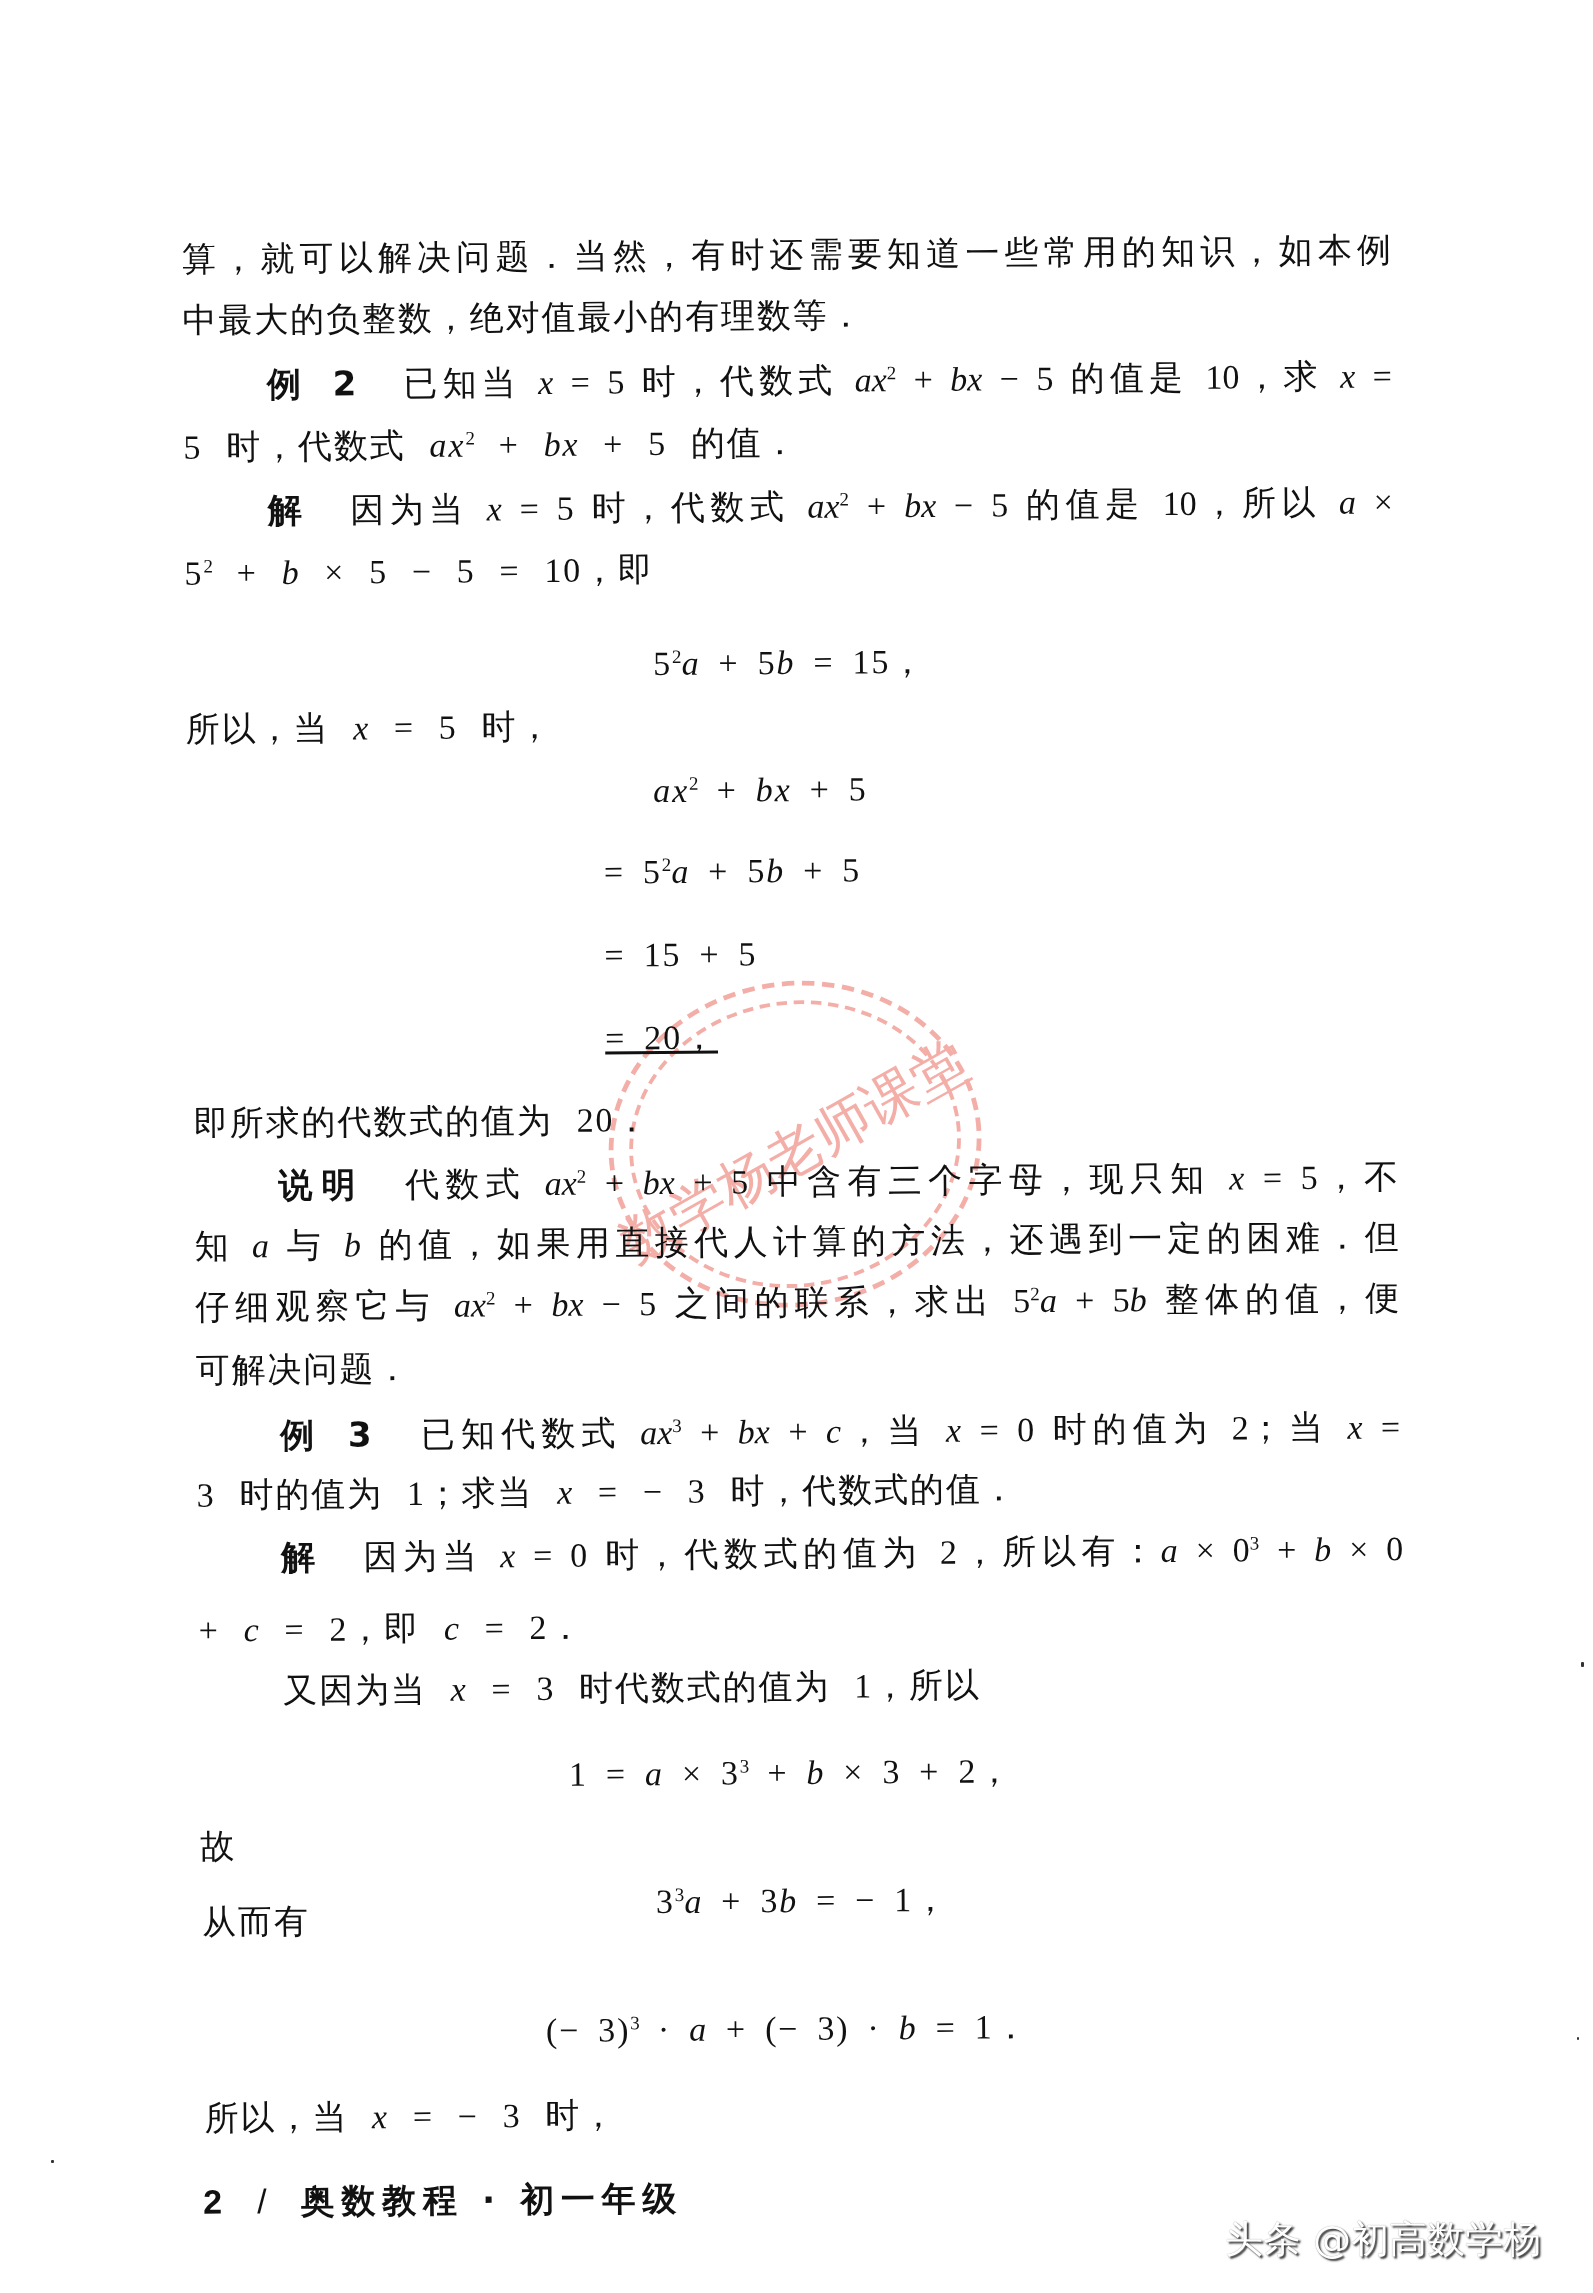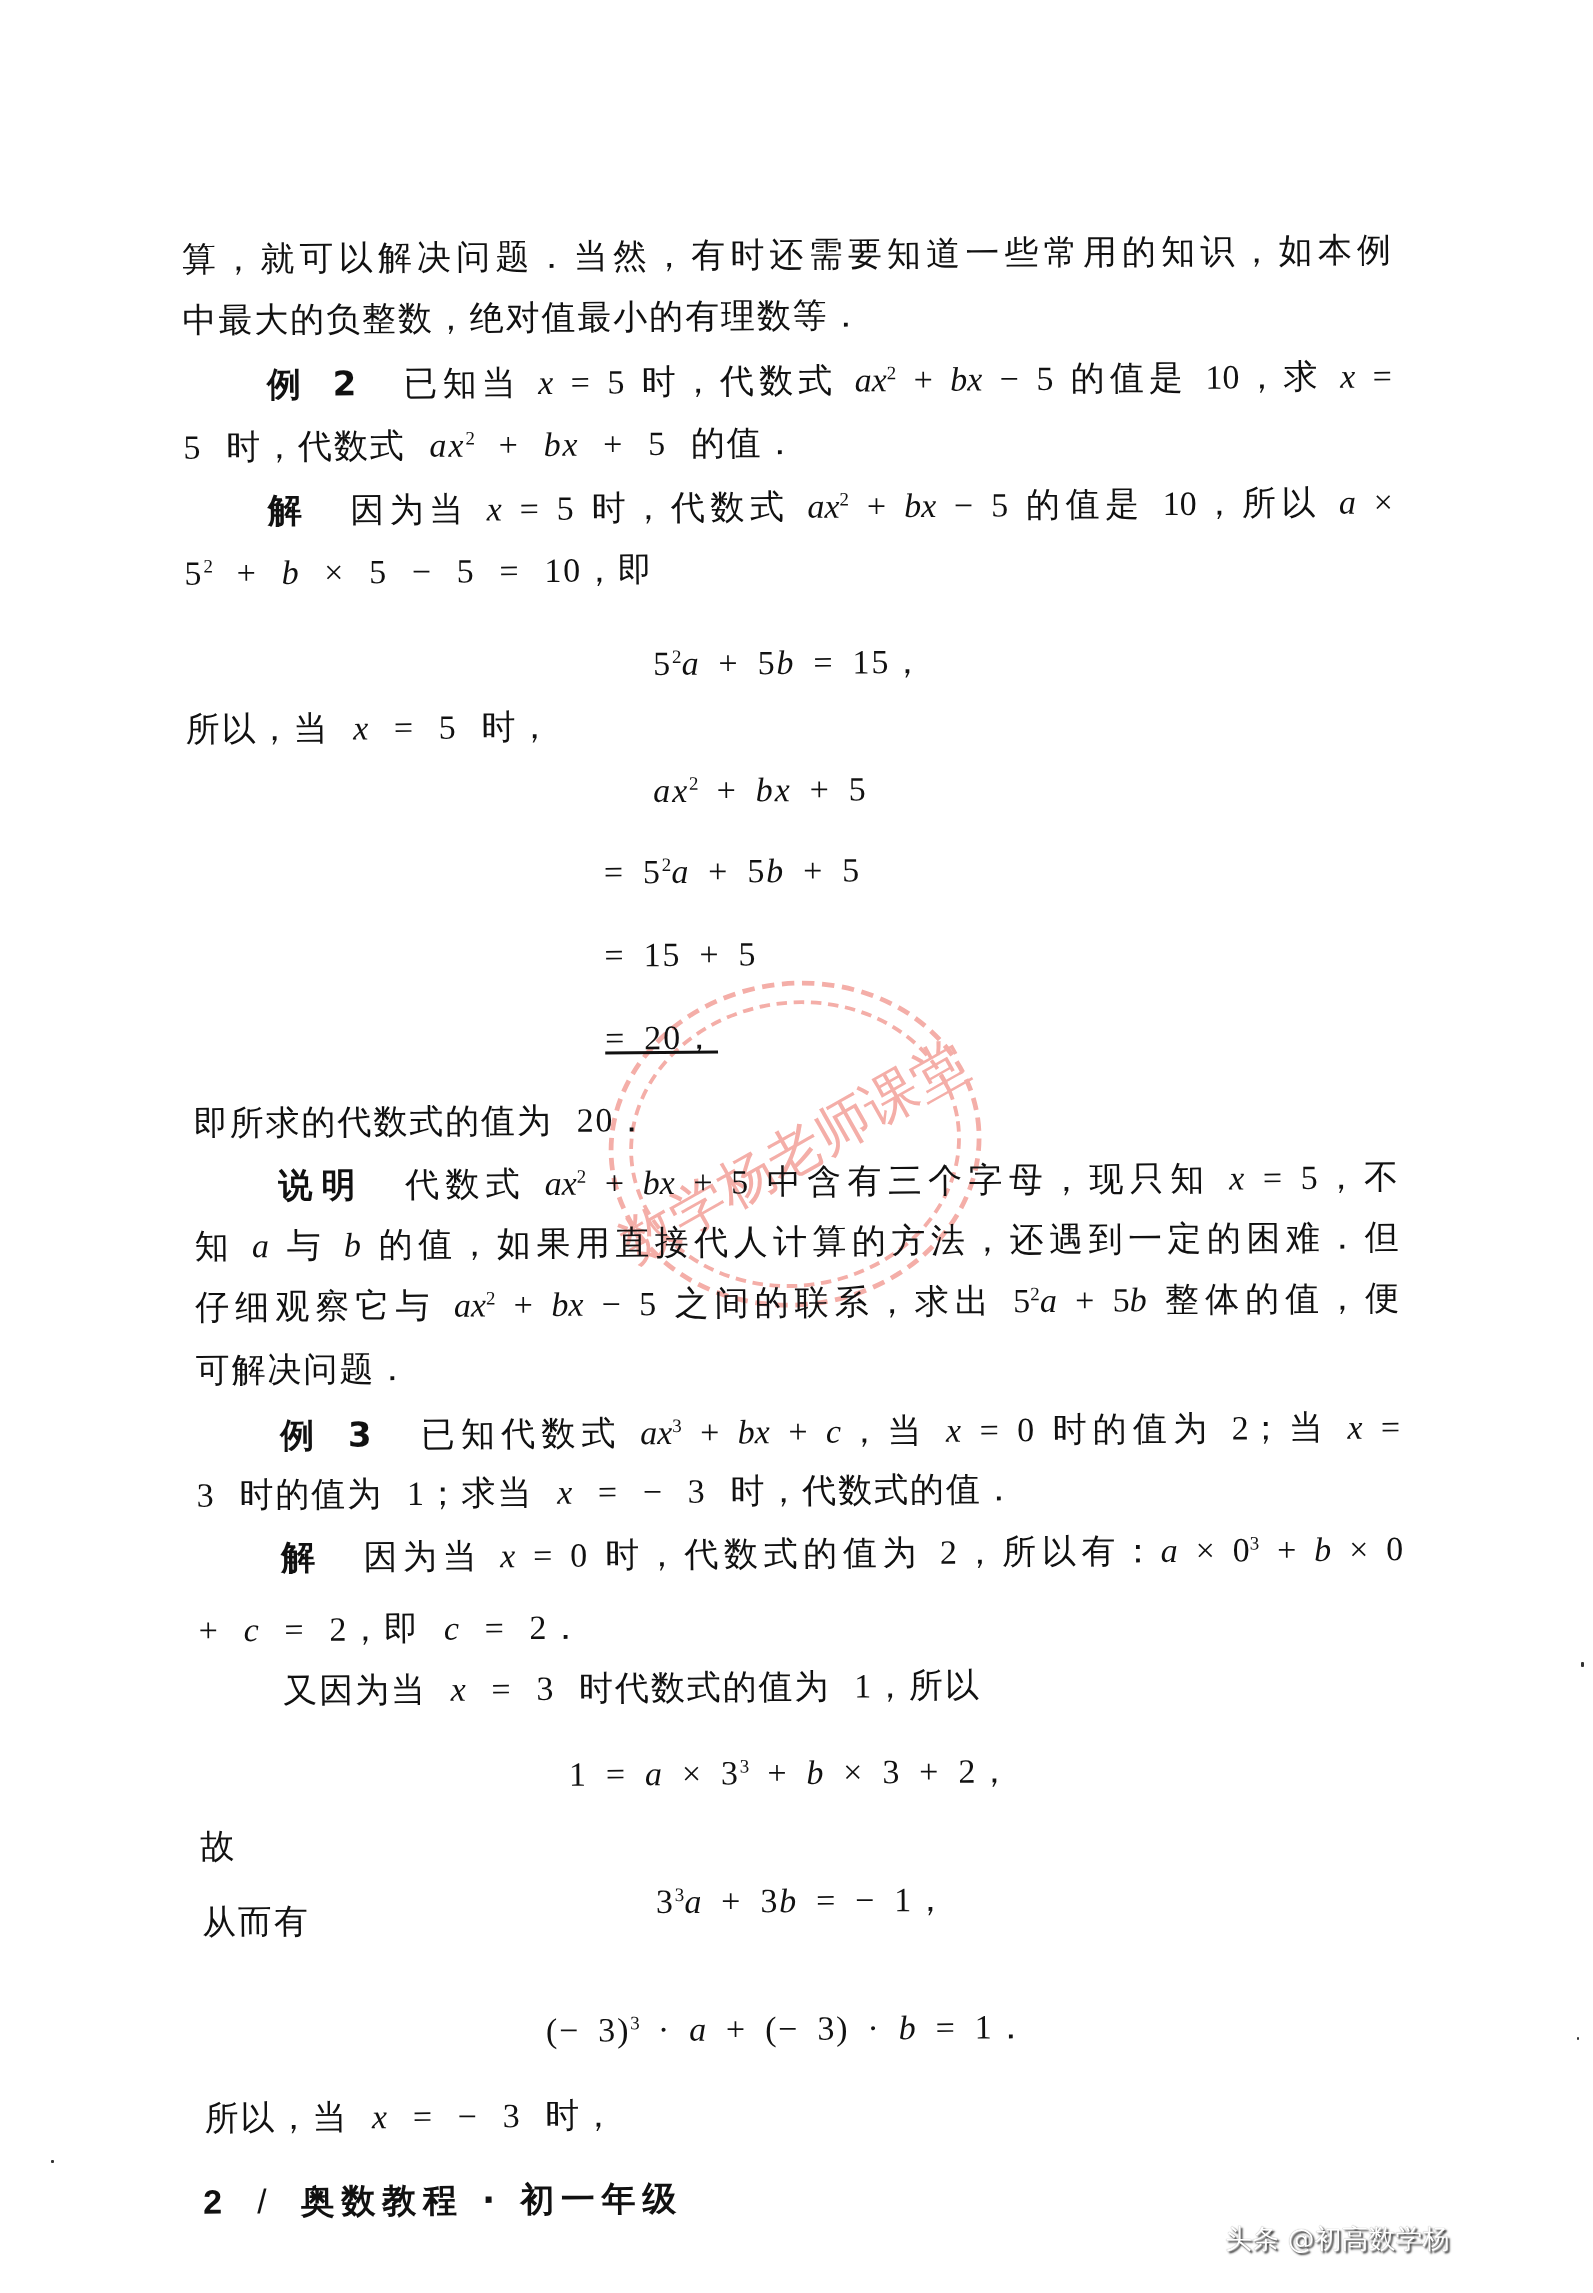--- a/index.html
+++ b/index.html
@@ -86,21 +86,21 @@
     margin: 0 34px 0 38px;
   }
   .footer .title { letter-spacing: 6.7px; }
   .source-watermark {
     position: absolute;
     left: 1225px;
     top: 2216px;
     height: 46px;
     line-height: 46px;
     font-family: "DejaVu Sans", sans-serif;
-    font-size: 27px;
+    font-size: 38px;
     color: #ffffff;
     white-space: nowrap;
     z-index: 2;
     text-shadow: 1.9px 1.9px 1.9px rgba(0,0,0,0.78), 0 0 1px rgba(0,0,0,0.45);
     text-align: right;
   }
   .speck {
     position: absolute;
     background: #333333;
     border-radius: 1px;

